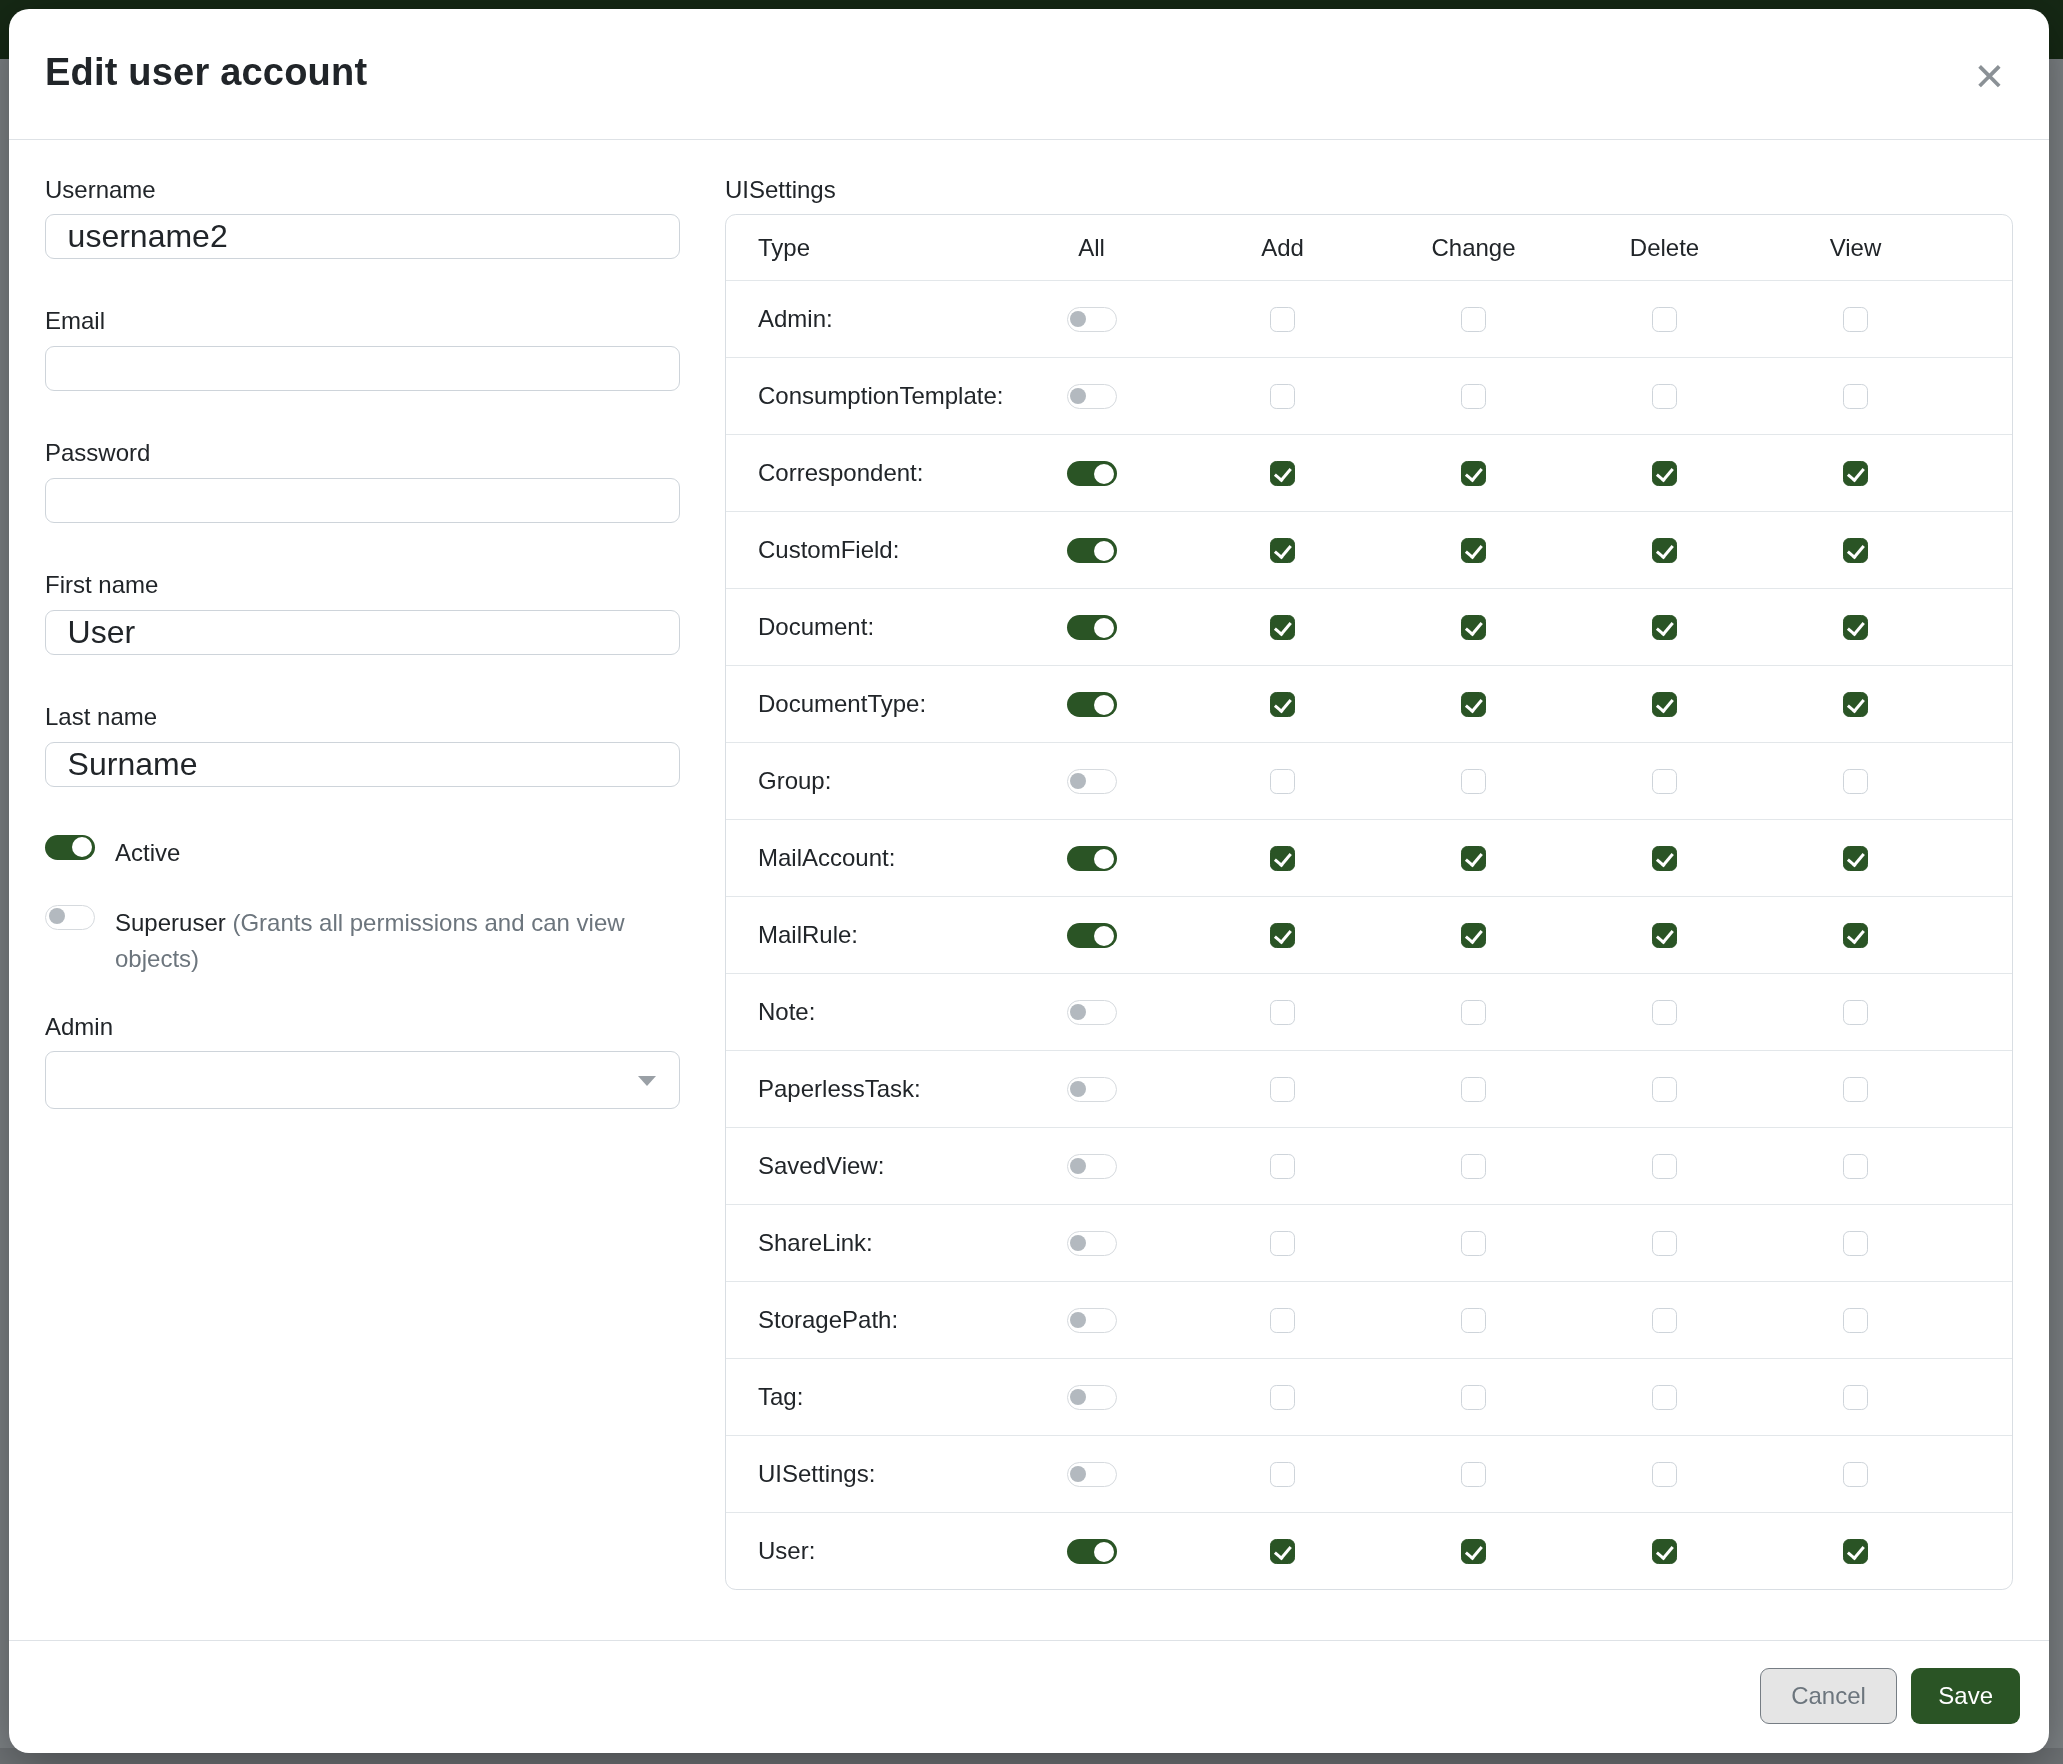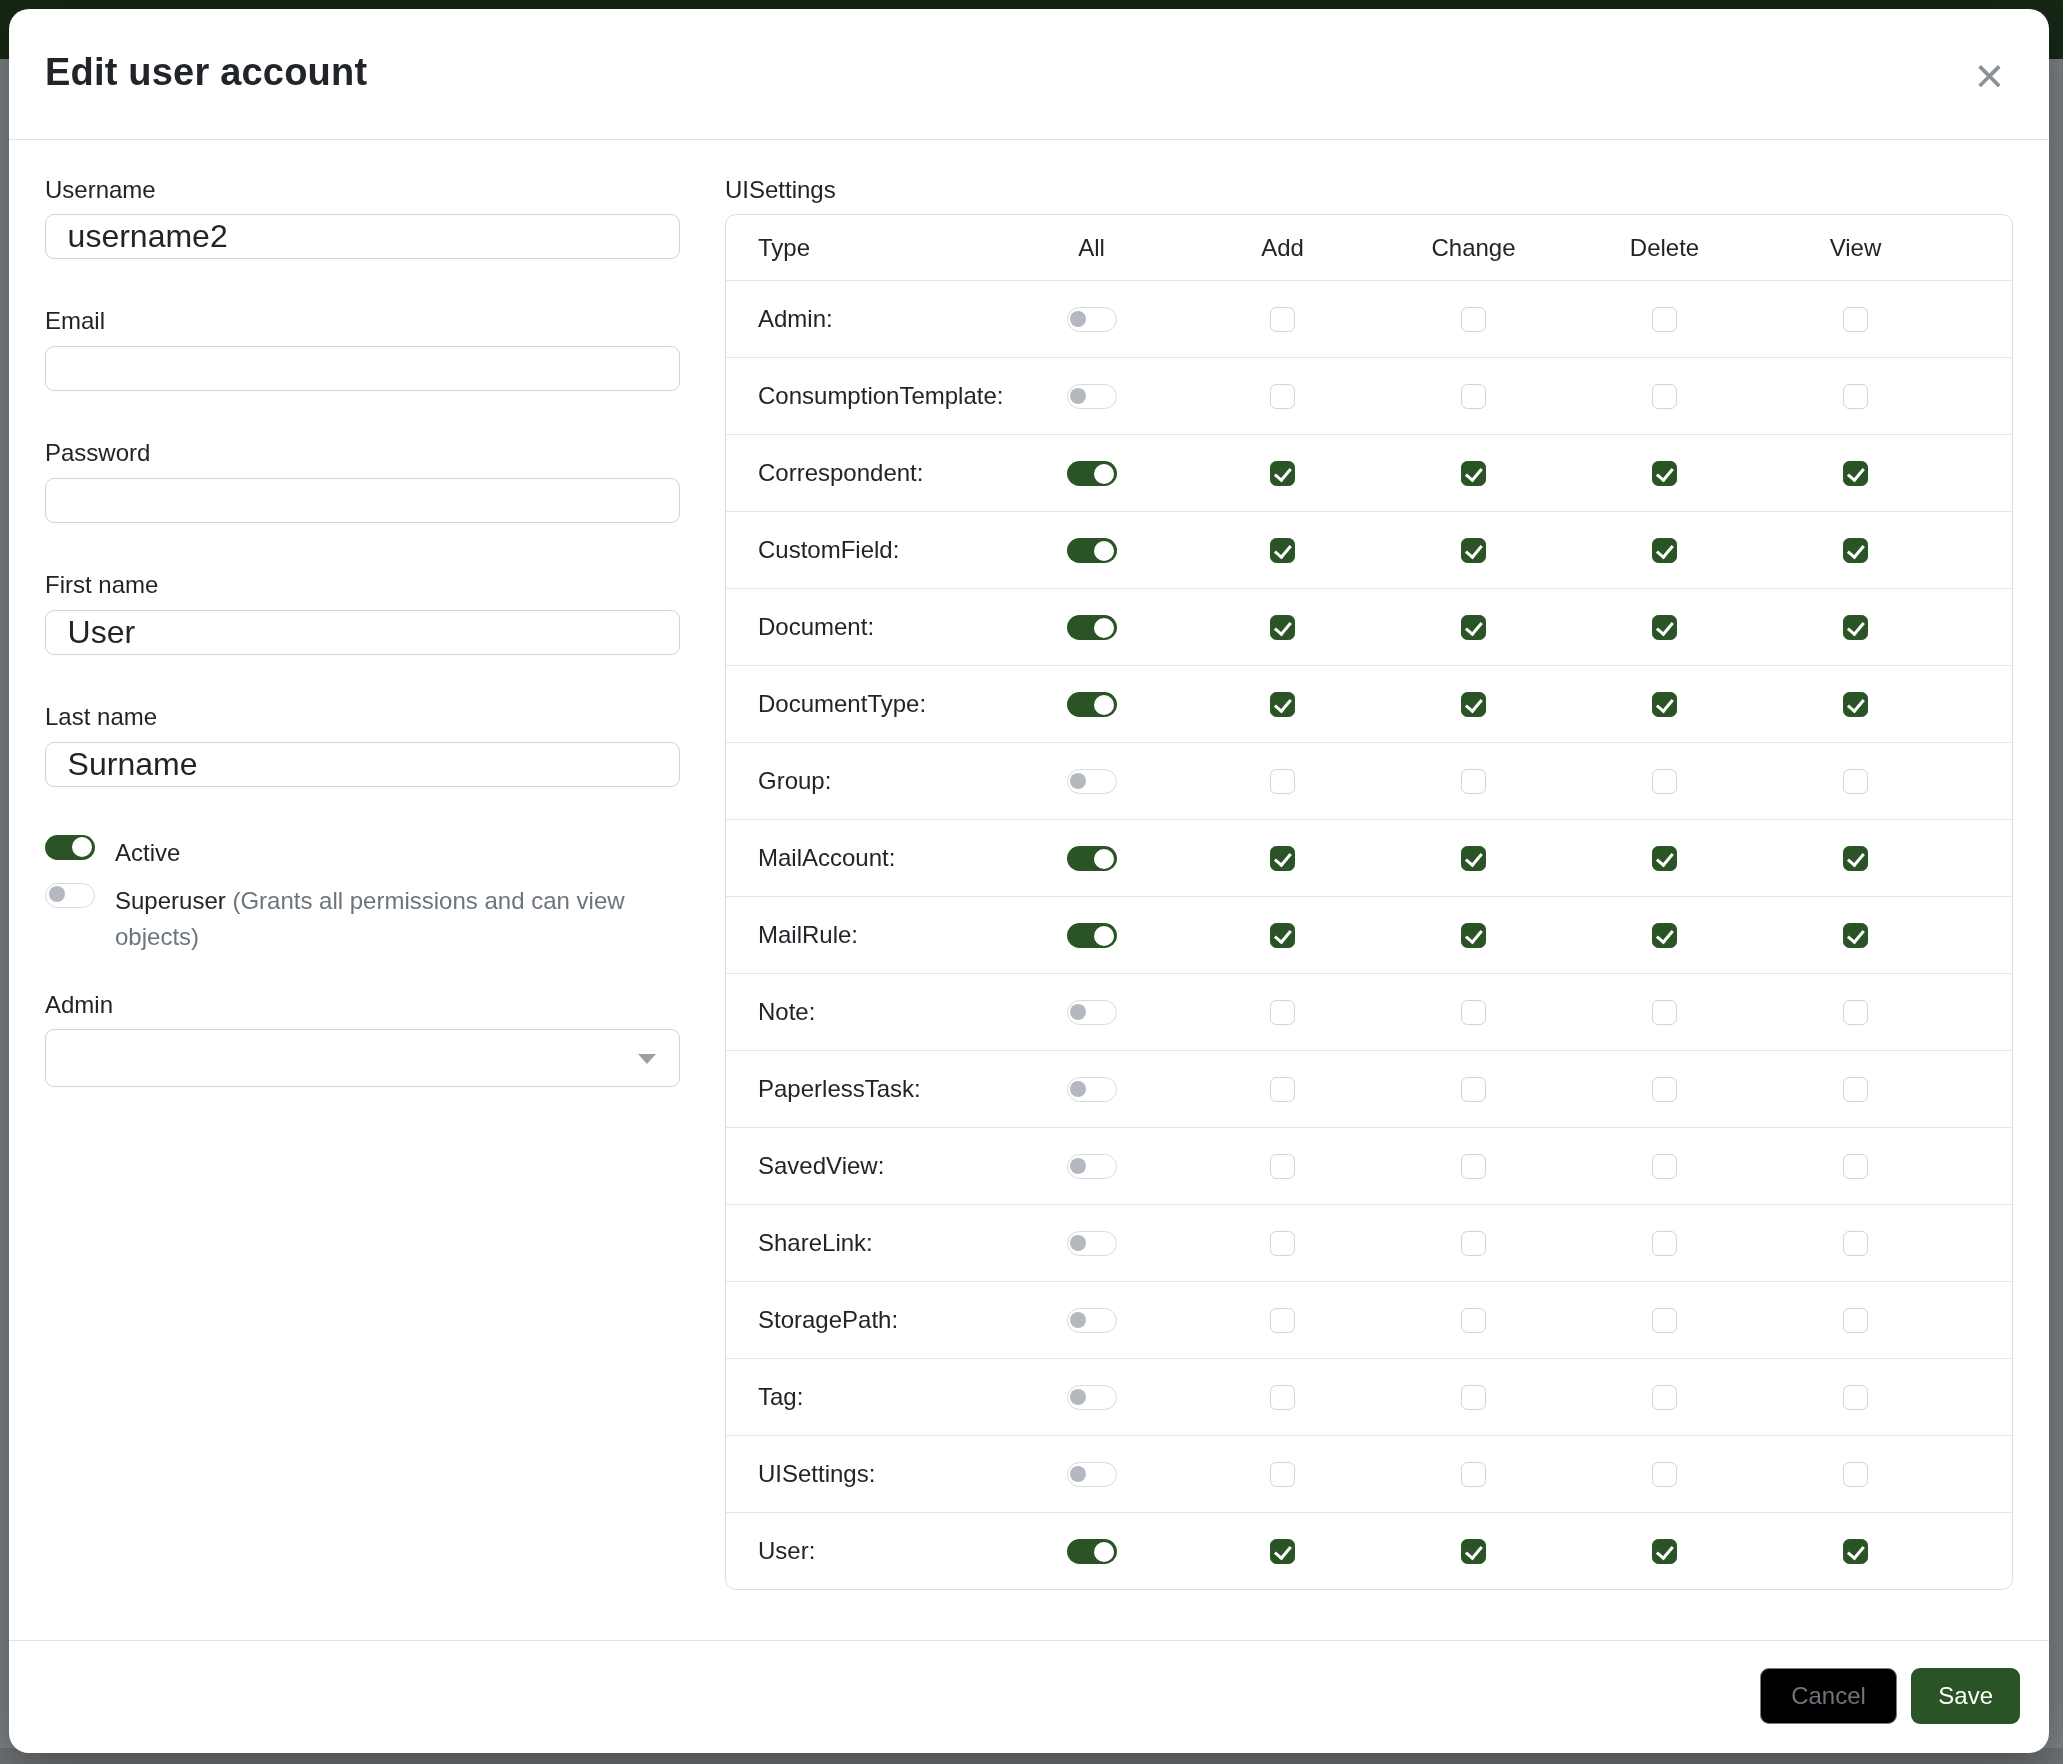--- a/index.html
+++ b/index.html
@@ -40,21 +40,21 @@
   .left-col{flex:none;width:635px;}
   .field-label{display:block;font-size:24px;margin-bottom:10.8px;color:var(--text,#212529);}
   .text-input{
     display:block;width:100%;height:45px;border:0.9px solid var(--border,#ced4da);
     border-radius:9px;padding:0 21.6px;font-size:32px;color:var(--text,#212529);
     font-family:inherit;background:#fff;outline:none;
   }
   .form-group{margin-bottom:48px;}
   .check-row{display:flex;align-items:flex-start;gap:20px;}
   .check-row.first{margin-top:26px;}
-  .check-row + .check-row{margin-top:12px;}
+  .check-row + .check-row{margin-top:34px;}
   .check-text{font-size:24px;line-height:36px;font-weight:500;}
   .check-text .hint{font-weight:400;color:var(--muted,#6c757d);}
   .groups-group{margin-top:36px;}
   .select-box{position:relative;height:58px;border:0.9px solid var(--border,#ced4da);border-radius:9px;background:#fff;cursor:pointer;}
   .select-box .caret{
     position:absolute;right:23.4px;top:24px;width:0;height:0;
     border-left:9px solid transparent;border-right:9px solid transparent;border-top:10.8px solid #9aa0a6;
   }
 
   
@@ -79,21 +79,21 @@
   .col-head{font-size:24px;text-align:center;}
   .col-head.type{text-align:left;padding-left:32px;}
   .cell{display:flex;justify-content:center;}
 
   
   .modal-footer{
     flex:none;border-top:0.9px solid var(--table_border,#dee2e6);
     padding:27px 29px 29px 36px;display:flex;justify-content:flex-end;align-items:center;gap:14.4px;
   }
   .btn{height:56px;border-radius:9px;font-size:24px;font-family:inherit;cursor:pointer;}
-  .btn-cancel{background:#000000;border:0.9px solid #767d84;color:var(--muted,#6c757d);padding:0 30px;}
+  .btn-cancel{background:#e5e5e5;border:0.9px solid #767d84;color:var(--muted,#6c757d);padding:0 30px;}
   .btn-save{background:var(--accent,#2a5425);border:none;color:#fff;padding:0 27px;}
 </style>
 </head>
 <body>
 
 <div class="navbar-band"></div>
 <div class="side-strip left"></div>
 <div class="side-strip right"></div>
 <div class="bottom-strip"></div>
 

